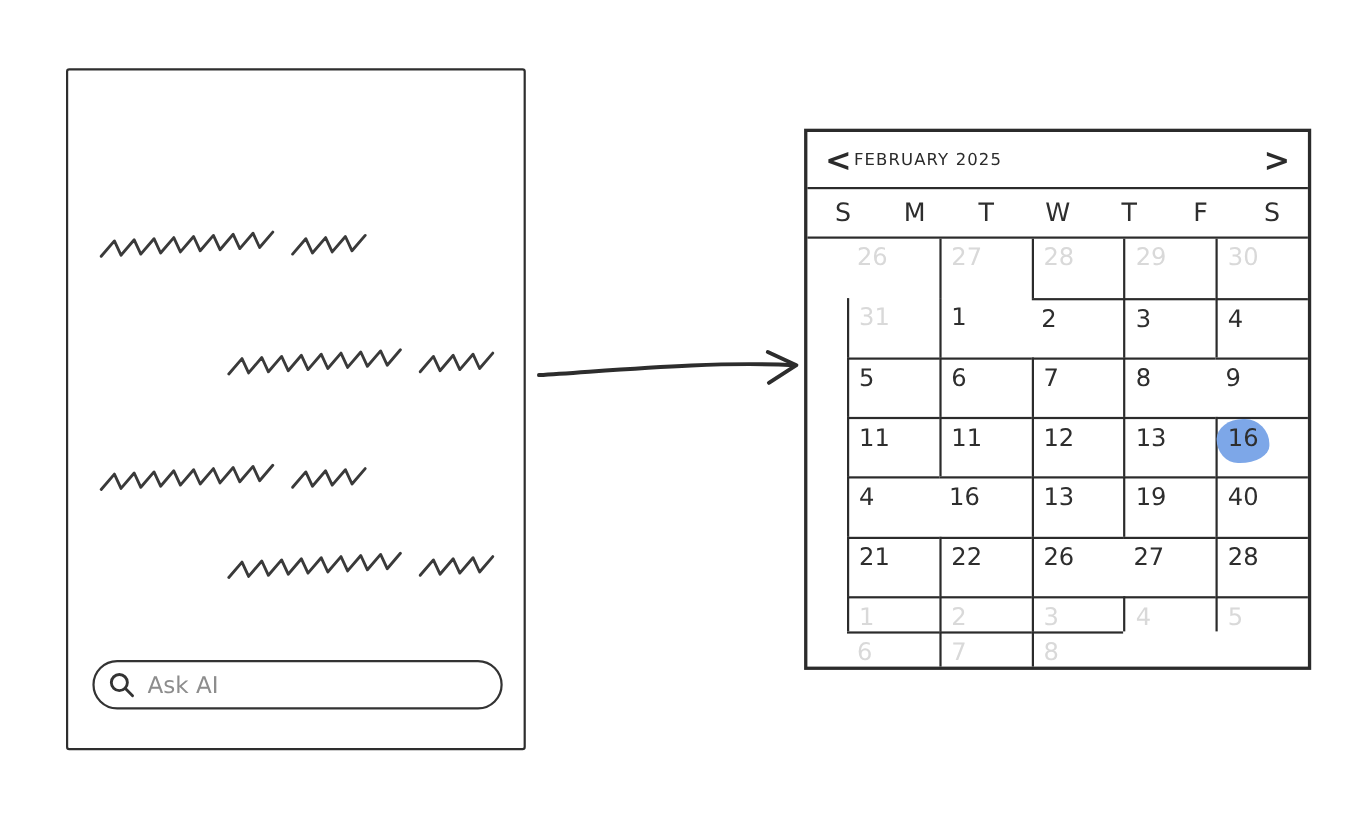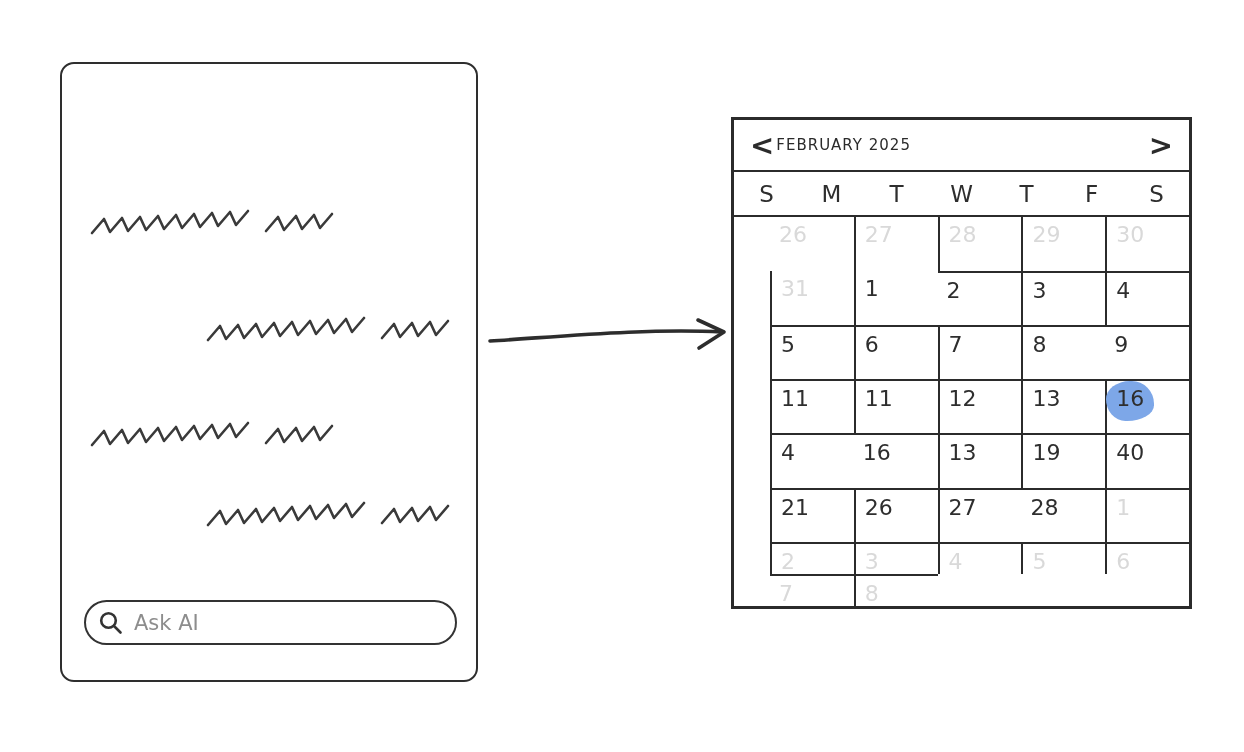--- a/index.html
+++ b/index.html
@@ -13,21 +13,21 @@
     background: #ffffff;
     overflow: hidden;
   }
 
   
   .chat-panel {
     position: absolute;
     left: 60px; top: 62px;
     width: 418px; height: 620px;
     border: 2.5px solid #2e2e2e;
-    border-radius: 14px;
+    border-radius: 3px;
     background: #ffffff;
   }
   .msg-row {
     position: absolute;
     left: 0; right: 0;
     height: 30px;
     display: flex;
   }
   .msg-row.left  { justify-content: flex-start; padding-left: 28px; }
   .msg-row.right { justify-content: flex-end;  padding-right: 24px; }
@@ -243,20 +243,21 @@
         <div class="cell"><span class="num">11</span></div>
         <div class="cell"><span class="num">12</span></div>
         <div class="cell"><span class="num">13</span></div>
         <div class="cell selected"><span class="num">16</span></div>
         <div class="cell"><span class="num">4</span></div>
         <div class="cell"><span class="num">16</span></div>
         <div class="cell"><span class="num">13</span></div>
         <div class="cell"><span class="num">19</span></div>
         <div class="cell"><span class="num">40</span></div>
         <div class="cell"><span class="num">21</span></div>
+        <div class="cell"><span class="num">22</span></div>
         <div class="cell"><span class="num">26</span></div>
         <div class="cell"><span class="num">27</span></div>
         <div class="cell"><span class="num">28</span></div>
         <div class="cell muted"><span class="num">1</span></div>
         <div class="cell muted"><span class="num">2</span></div>
         <div class="cell muted"><span class="num">3</span></div>
         <div class="cell muted"><span class="num">4</span></div>
         <div class="cell muted"><span class="num">5</span></div>
         <div class="cell muted"><span class="num">6</span></div>
         <div class="cell muted"><span class="num">7</span></div>

